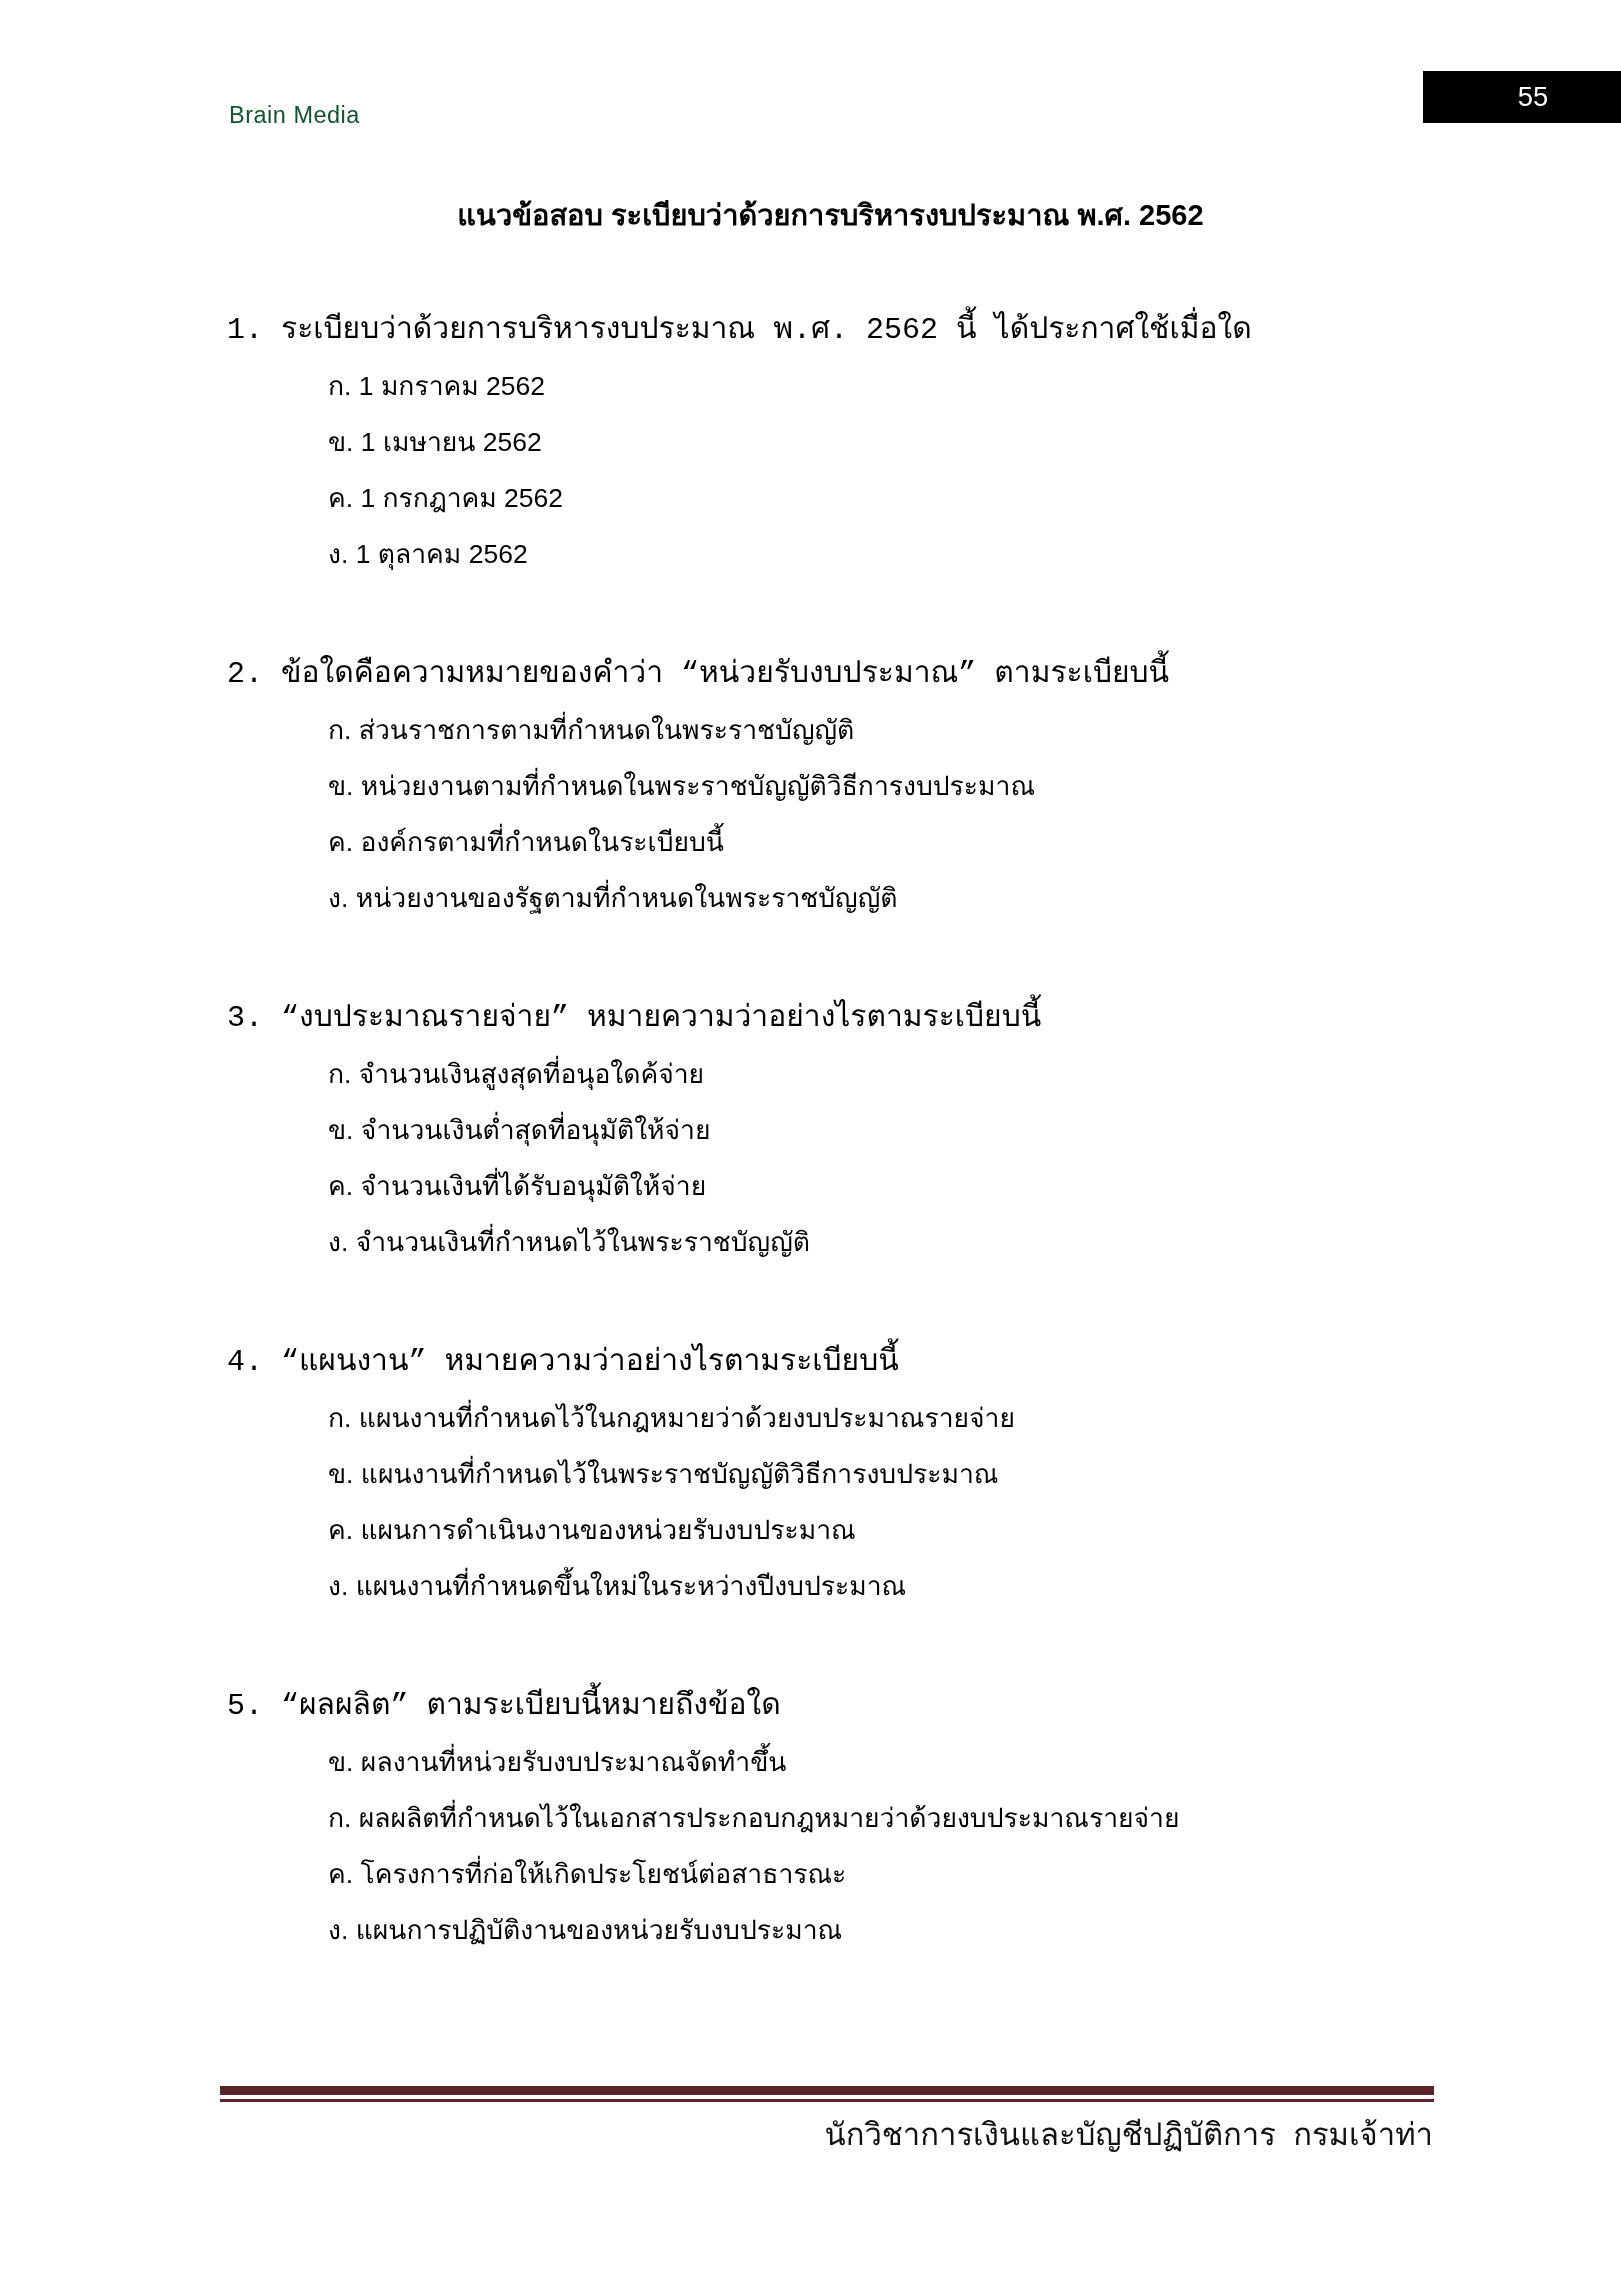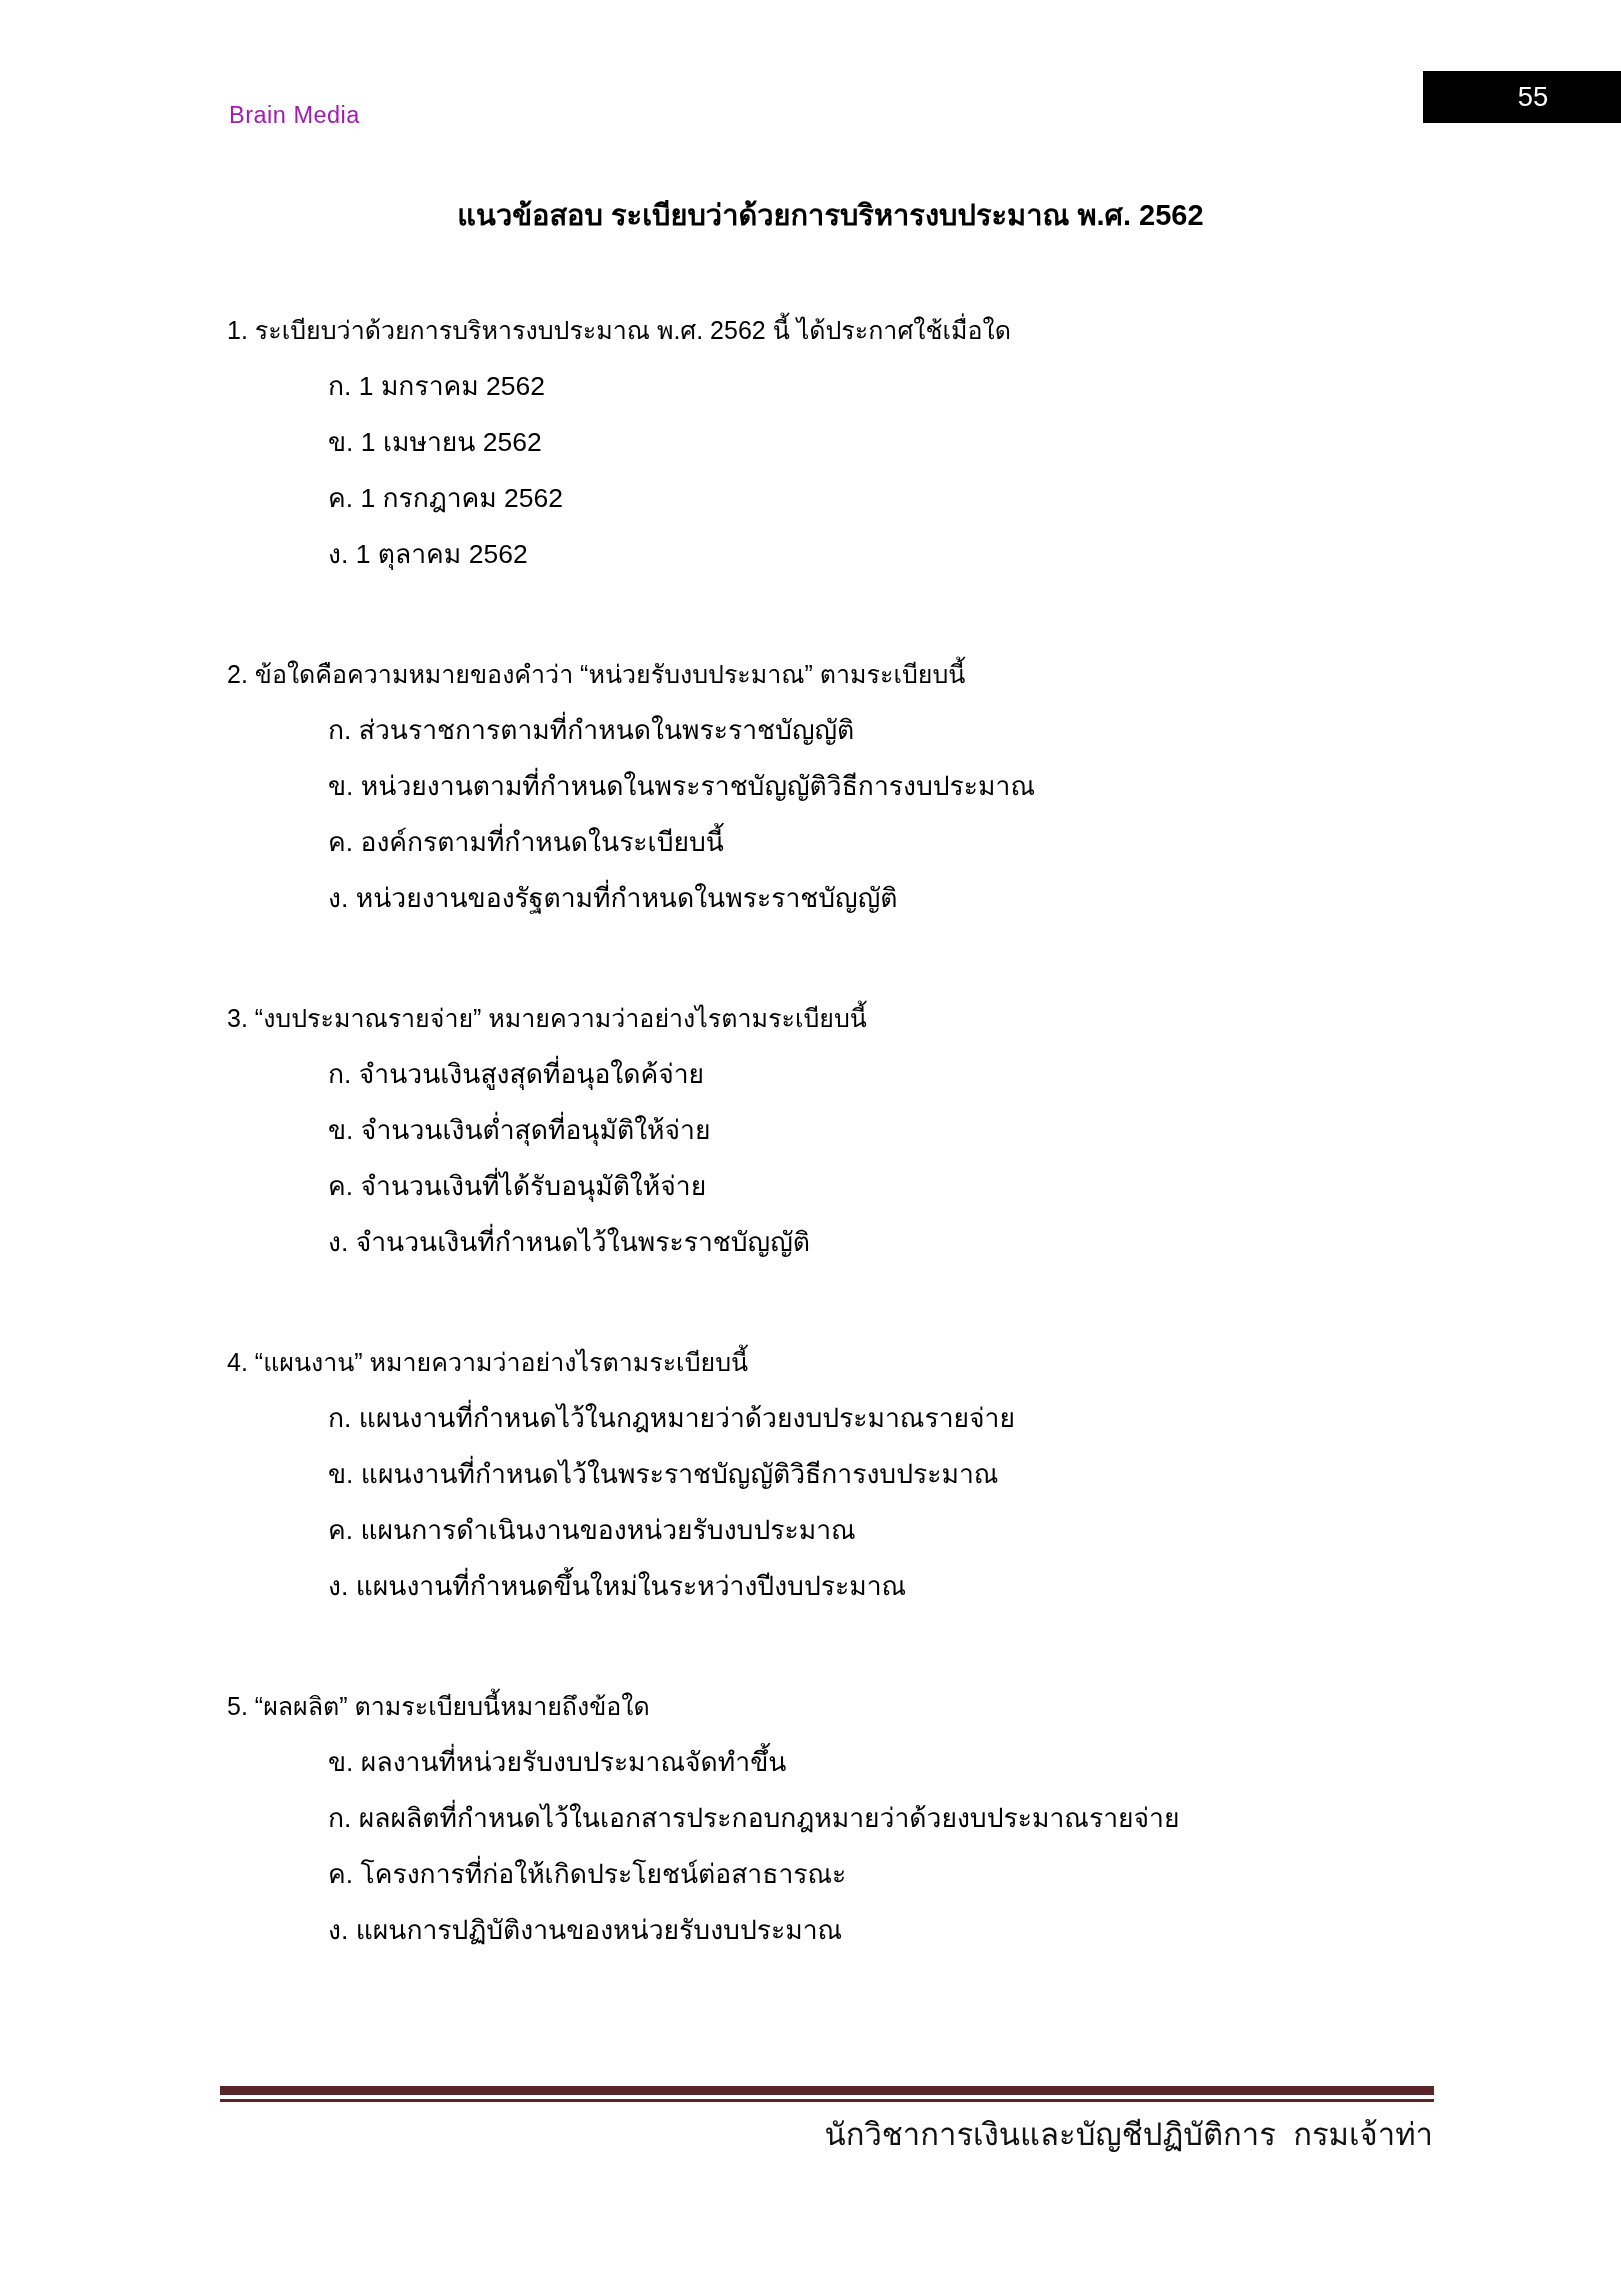--- a/index.html
+++ b/index.html
@@ -7,37 +7,37 @@
     position:relative;
     width:1621px;height:2293px;
     margin:0 auto;
     background:#ffffff;
     font-family:"Liberation Sans","DejaVu Sans",sans-serif;
     color:#000;
     overflow:hidden;
   }
   .brand{
     position:absolute;left:229px;top:102px;
-    font-size:23.5px;letter-spacing:0.5px;color:#a21caf;
+    font-size:23.5px;letter-spacing:0.5px;color:#14532d;
   }
   .page-number-box{
     position:absolute;left:1423px;top:71px;width:220px;height:52px;
     background:#000;color:#fff;
     display:flex;align-items:center;justify-content:center;
     font-size:27.4px;
   }
   .doc-title{
     position:absolute;top:192px;left:0;width:100%;
     text-align:center;font-weight:bold;font-size:29px;padding-left:20px;
   }
   .content{
     position:absolute;left:227px;top:302px;right:88px;
   }
   .question-block{margin:0 0 64px 0;}
-  .q-line{font-size:25px;line-height:56px;white-space:nowrap;}
+  .q-line{font-size:30px;line-height:56px;white-space:nowrap;font-family:Liberation Mono, monospace;}
   .option-line{font-size:26.5px;line-height:56px;padding-left:101px;white-space:nowrap;}
   .footer-rule-thick{
     position:absolute;left:220px;top:2086px;width:1214px;height:8.8px;
   }
   .footer-rule-thin{
     position:absolute;left:220px;top:2099px;width:1214px;height:2.9px;
   }
   .footer-text{
     position:absolute;top:2109px;right:188px;
     font-family:Liberation Sans, sans-serif;

